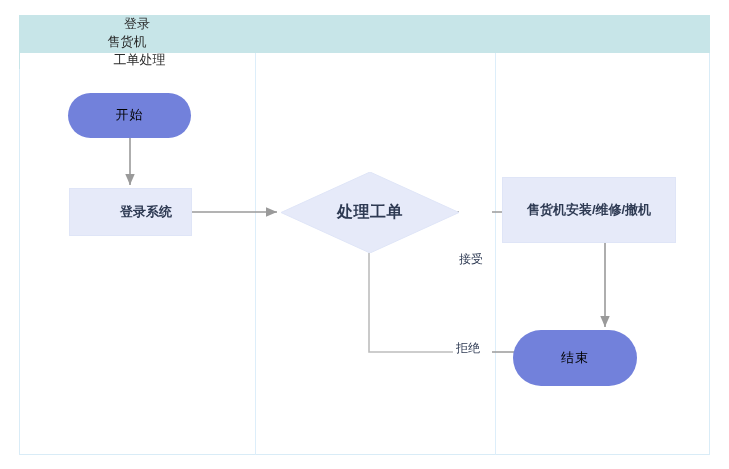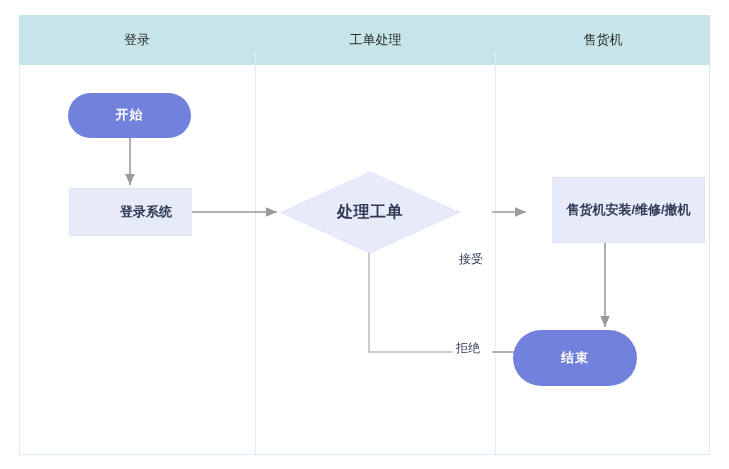--- a/index.html
+++ b/index.html
@@ -33,24 +33,25 @@
     box-sizing: border-box;
     border: 1px solid #d9ecf7;
     background: #ffffff;
   }
 
   .lane-header-row {
     position: absolute;
     left: 19px;
     top: 15px;
     width: 691px;
-    height: 50px;
+    height: 38px;
     background: #c7e5e8;
     box-sizing: border-box;
     display: flex;
+    flex-direction: column;
   }
   .lane-header-cell {
     height: 100%;
     display: flex;
     align-items: center;
     justify-content: center;
     font-size: 13px;
     color: #2b2b2b;
     font-weight: 400;
     box-sizing: border-box;
@@ -76,23 +77,23 @@
     display: flex;
     align-items: center;
     justify-content: center;
     text-align: center;
     font-size: 13px;
     line-height: 1.45;
   }
 
   .node-terminator {
     background: #7281db;
-    color: #ffffff;
+    color: #000000;
     border-radius: 999px;
-    font-weight: 700;
+    font-weight: 400;
     letter-spacing: 1px;
   }
 
   .node-process {
     background: #e6eaf9;
     color: #2e3a53;
     border: 1px solid #dfe5f7;
     font-weight: 700;
   }
 
@@ -117,21 +118,21 @@
     justify-content: center;
     font-size: 16px;
     font-weight: 700;
     color: #2e3a53;
     letter-spacing: 0.5px;
   }
 
   #node-start   { left: 68px;  top: 93px;  width: 123px; height: 45px; }
   #node-login   { left: 69px;  top: 188px; width: 123px; height: 48px; padding-left: 31px; }
   #node-decision-wrap { left: 281px; top: 172px; width: 178px; height: 81px; }
-  #node-vending { left: 552px; top: 177px; width: 153px; height: 66px;
+  #node-vending { left: 502px; top: 177px; width: 174px; height: 66px;
                   padding: 0 6px; }
   #node-end     { left: 513px; top: 330px; width: 124px; height: 56px; }
 
   
   #connector-layer {
     position: absolute;
     left: 0;
     top: 0;
     width: 729px;
     height: 469px;
@@ -151,22 +152,22 @@
 </style>
 </head>
 <body>
 
 <div id="flowchart-root">
 
   <div class="lane-frame"></div>
 
   <div class="lane-header-row">
     <div class="lane-header-cell c0">登录</div>
+    <div class="lane-header-cell c2">售货机</div>
     <div class="lane-header-cell c1">工单处理</div>
-    <div class="lane-header-cell c2">售货机</div>
   </div>
 
   <div class="lane-divider d1"></div>
   <div class="lane-divider d2"></div>
 
   <svg id="connector-layer" viewBox="0 0 729 469" xmlns="http://www.w3.org/2000/svg">
     <defs>
       <marker id="arrowhead" markerWidth="8" markerHeight="8" refX="7" refY="3" orient="auto" markerUnits="strokeWidth">
         <path d="M0,0 L7,3 L0,6 z" fill="#9a9a9a"></path>
       </marker>

